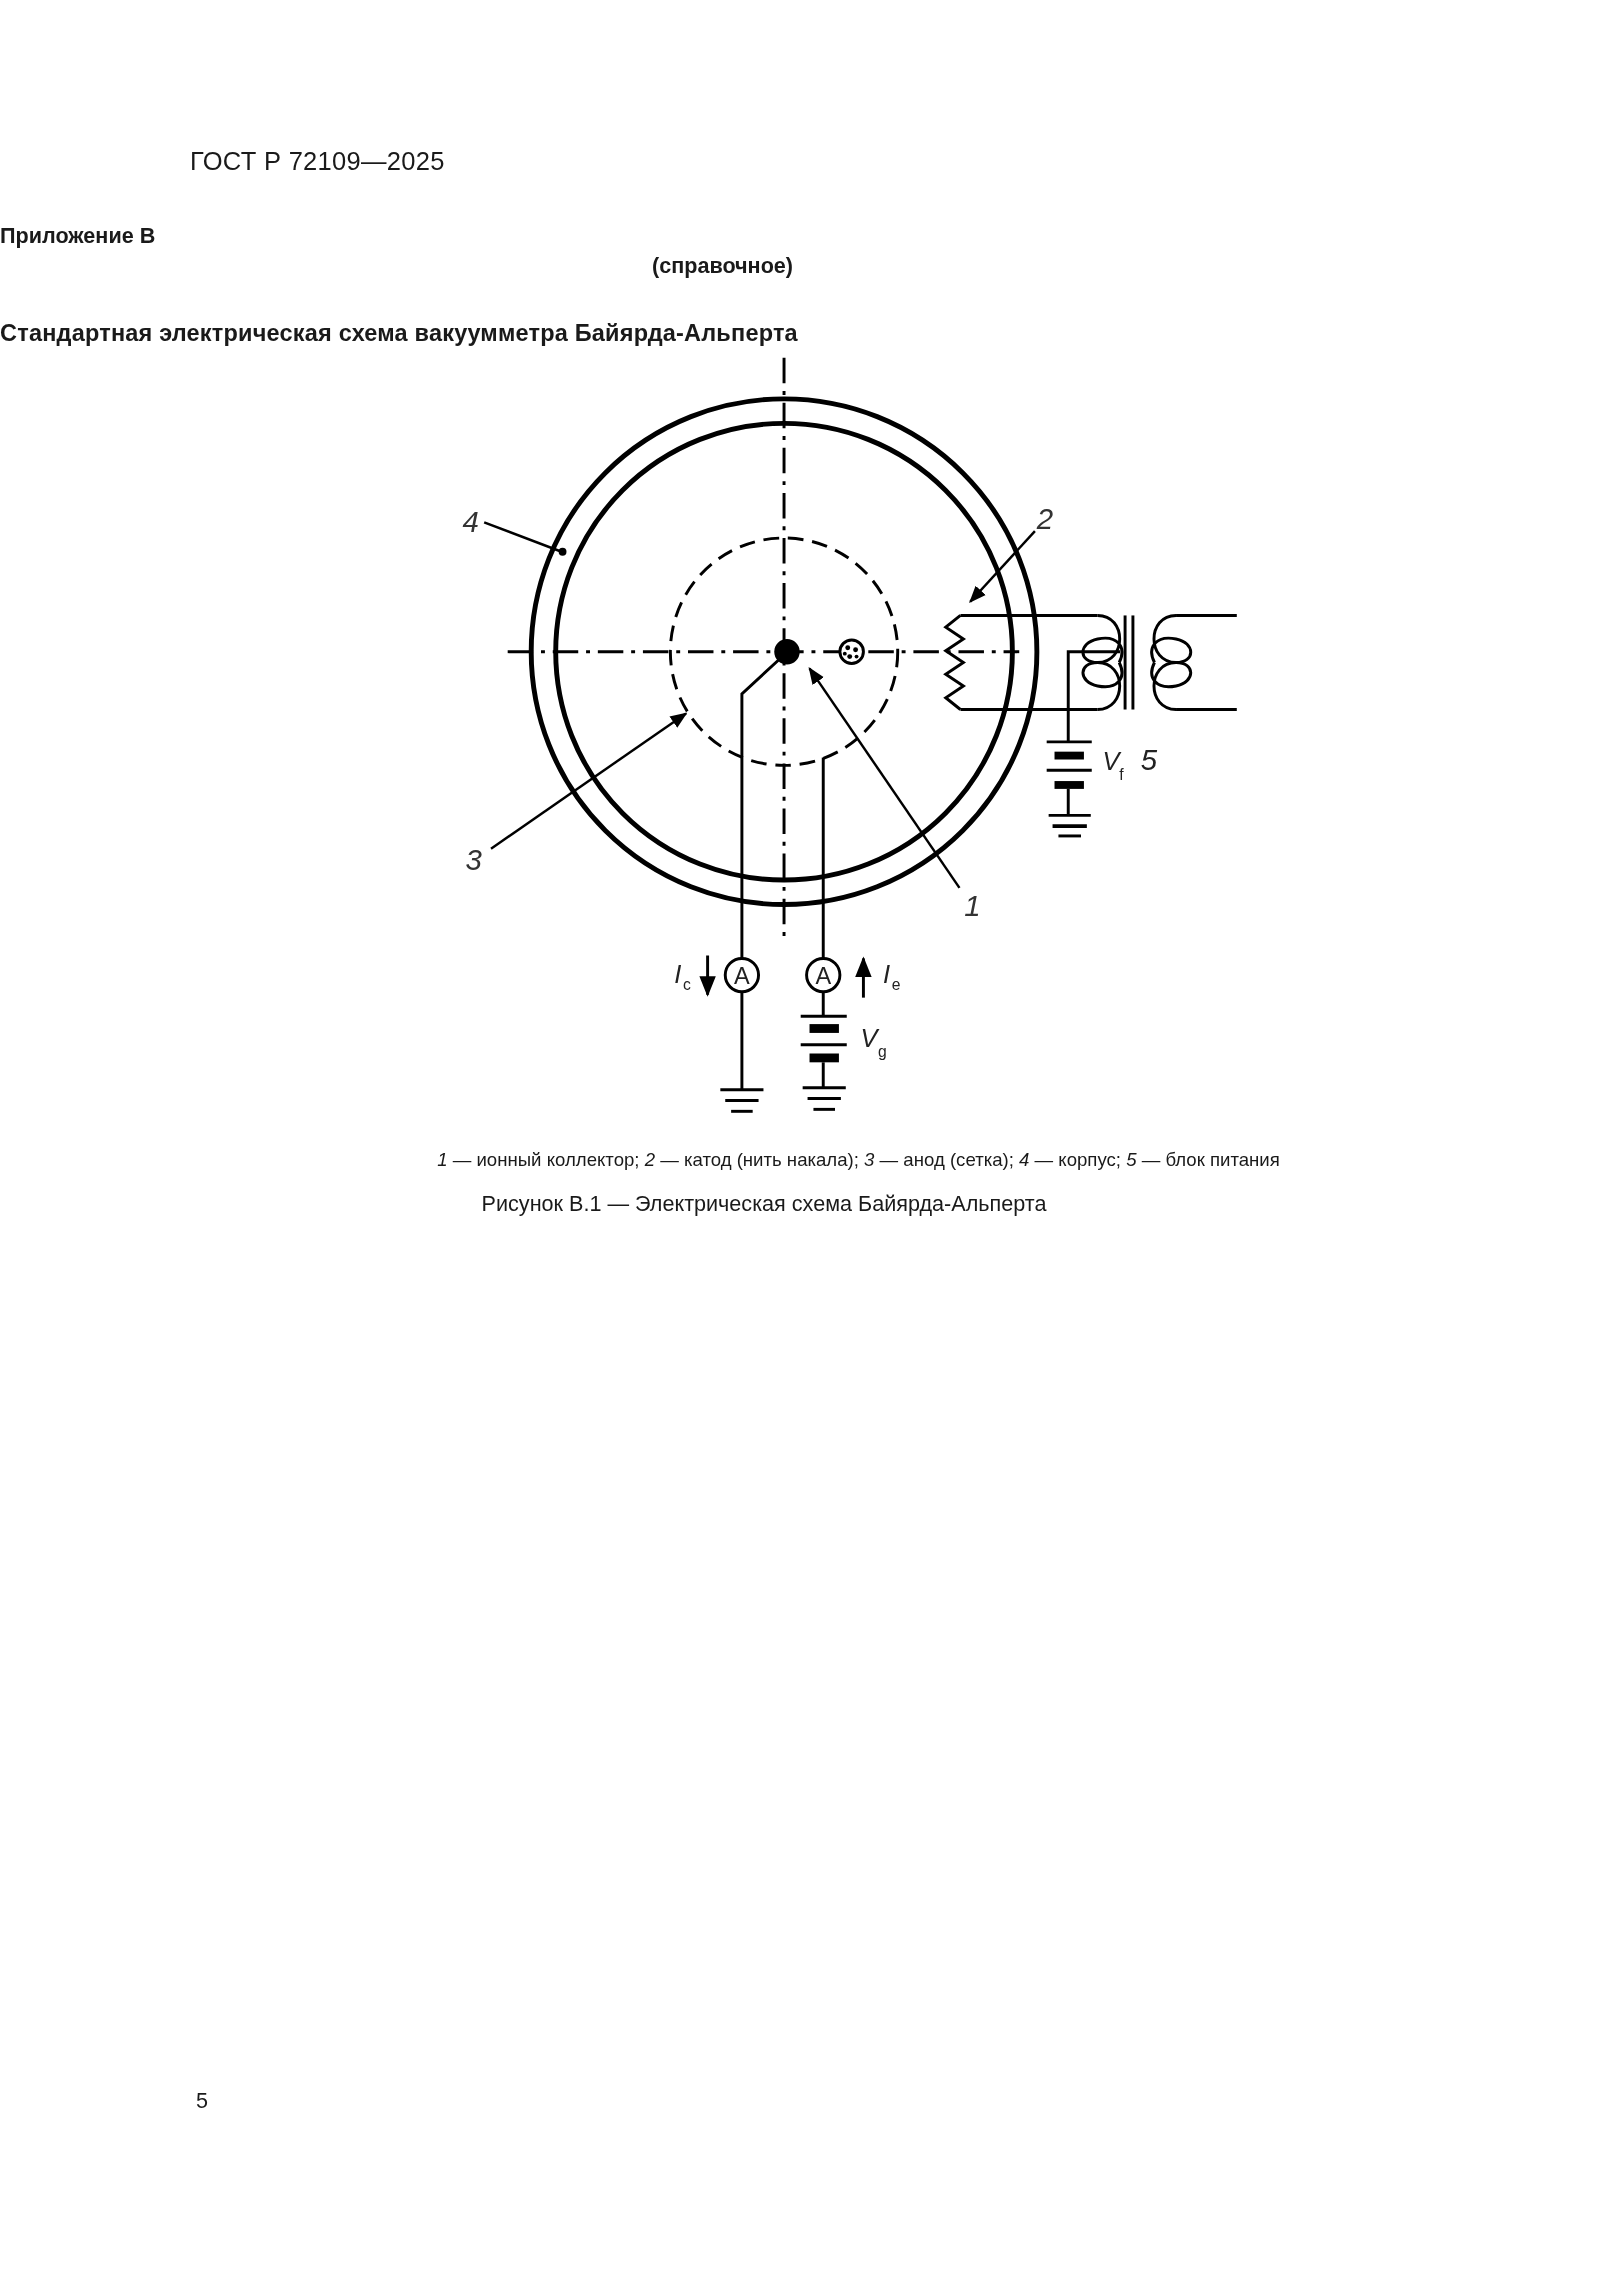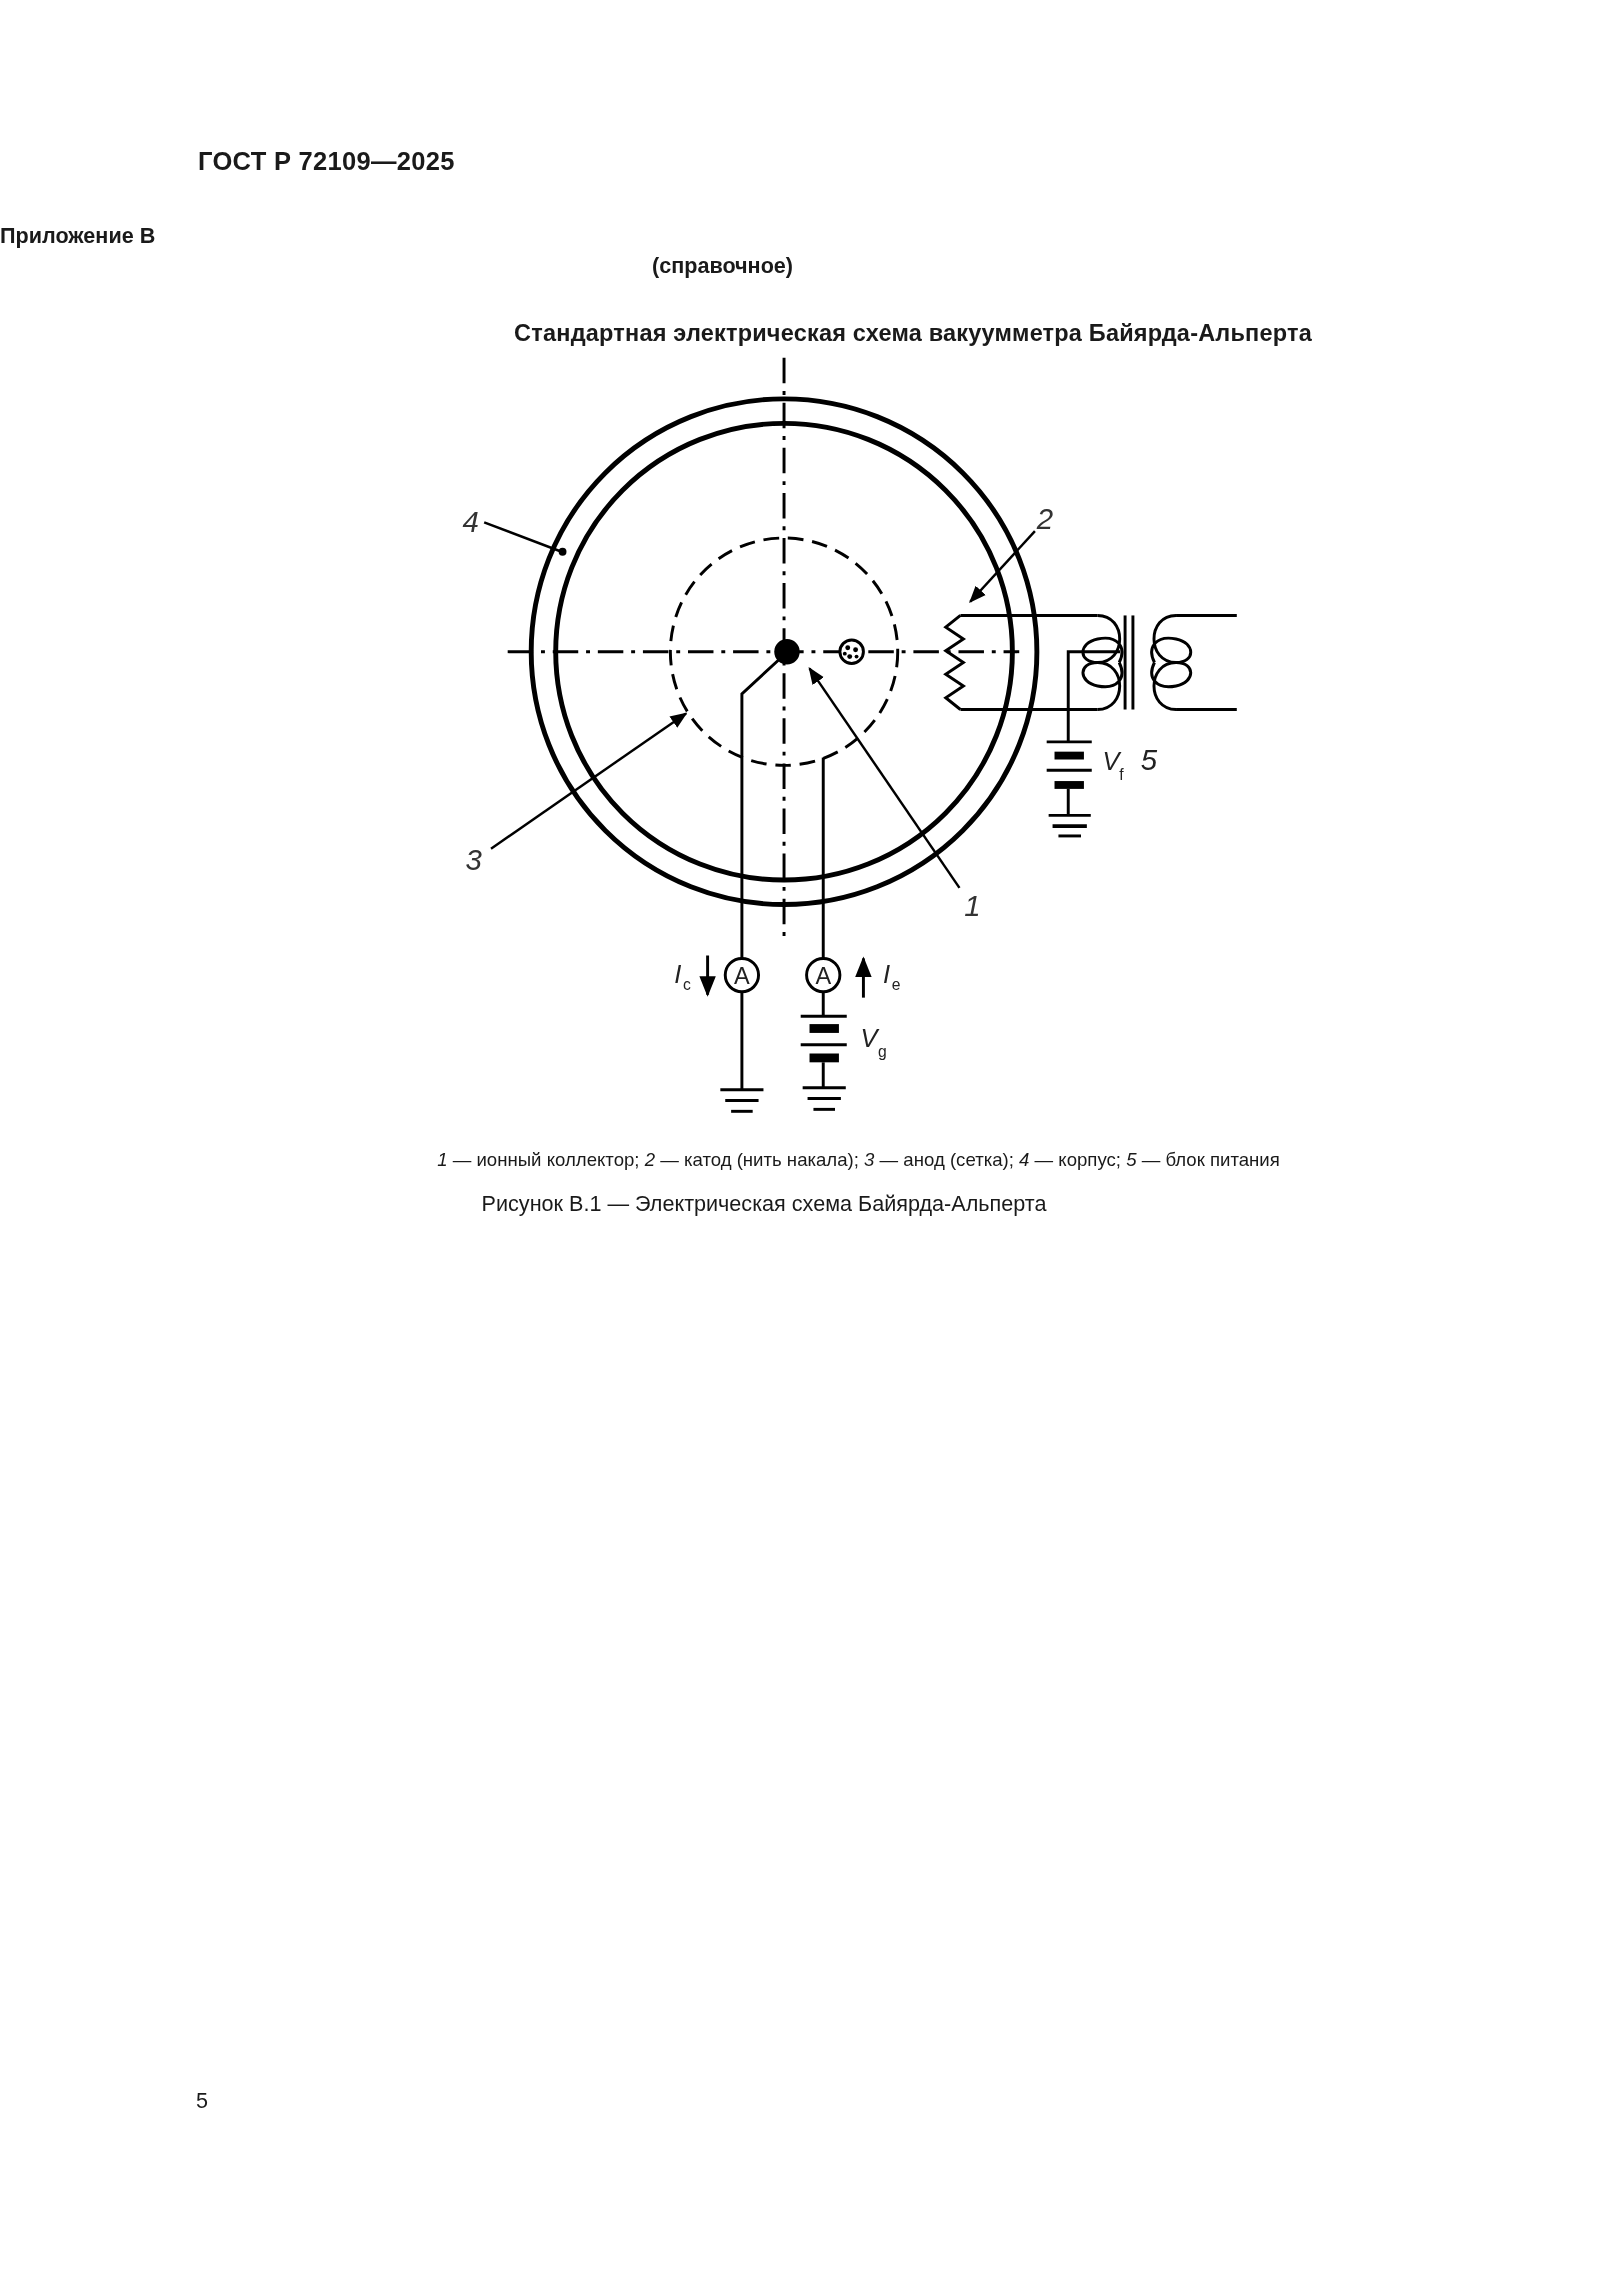--- a/index.html
+++ b/index.html
@@ -1,22 +1,22 @@
 <!DOCTYPE html>
 <html><head>
 <meta charset="utf-8">
 <style>
   html, body { margin: 0; padding: 0; background: #ffffff; }
   body { width: 1621px; height: 2293px; position: relative; overflow: hidden;
          font-family: "Liberation Sans", sans-serif; color: #1a1a1a; }
   .abs { position: absolute; }
-  .doc-id { left: 198px; top: 147px; font-size: 25.5px; font-weight: bold; letter-spacing: 0.3px; }
+  .doc-id { left: 190px; top: 147px; font-size: 25.5px; font-weight: normal; letter-spacing: 0.3px; }
   .annex-title { left: 0; width: 1621px; top: 223px; font-size: 21.6px; font-weight: bold; }
   .annex-sub { left: 4px; width: 1437px; top: 253px; text-align: center; font-size: 21.6px; font-weight: bold; }
-  .section-title { left: 0; width: 1312px; top: 320px; text-align: right; font-size: 23.5px; font-weight: bold; letter-spacing: 0.2px; }
+  .section-title { left: 0; width: 1312px; top: 320px; text-align: left; font-size: 23.5px; font-weight: bold; letter-spacing: 0.2px; }
   .diagram { left: 0; top: 0; width: 1621px; height: 1274px; }
   .legend { left: 0; width: 1621px; top: 1149px; text-align: center; font-size: 18.6px; margin-left: 48px; }
   .legend i { font-style: italic; }
   .caption { left: 0; width: 1528px; top: 1191px; text-align: center; font-size: 21.6px; }
   .page-num { left: 196px; top: 2088px; font-size: 21.6px; }
   svg text { font-family: "Liberation Sans", sans-serif; }
 </style>
 </head>
 <body>
 

